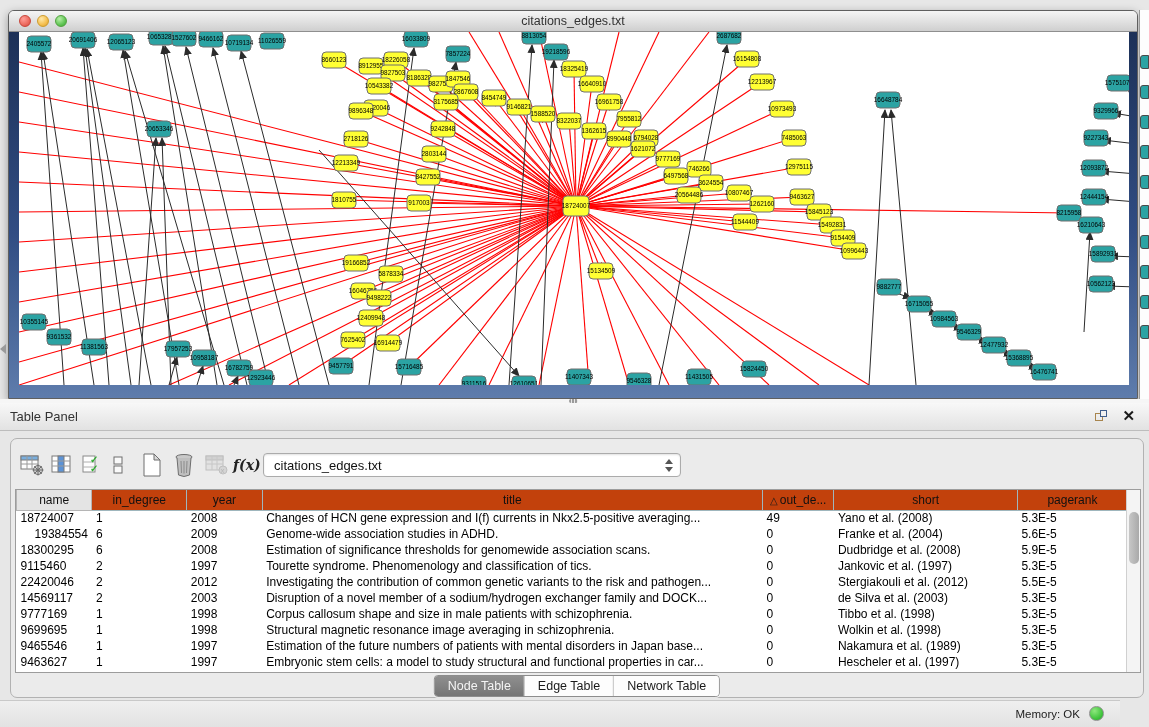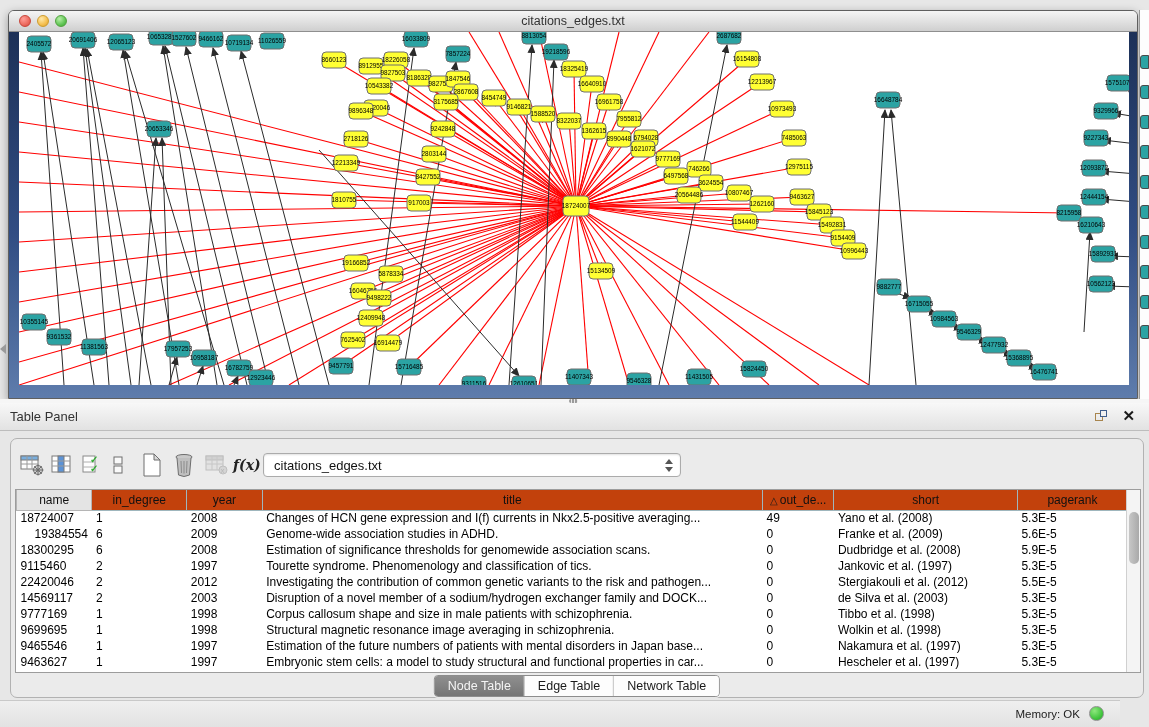--- a/index.html
+++ b/index.html
@@ -791,21 +791,21 @@
               <td style="width: 70px;">49</td>
               <td style="width: 180px;">Yano et al. (2008)</td>
               <td style="width: 108px;">5.3E-5</td>
             </tr>
             <tr>
               <td style="width: 96px; text-align: right;">19384554</td>
               <td style="width: 93px;">6</td>
               <td style="width: 74px;">2009</td>
               <td style="width: 491px;">Genome-wide association studies in ADHD.</td>
               <td style="width: 70px;">0</td>
-              <td style="width: 180px;">Franke et al. (2009)</td>
+              <td style="width: 180px;">Franke et al. (2004)</td>
               <td style="width: 108px;">5.6E-5</td>
             </tr>
             <tr>
               <td style="width: 96px;">18300295</td>
               <td style="width: 93px;">6</td>
               <td style="width: 74px;">2008</td>
               <td style="width: 491px;">Estimation of significance thresholds for genomewide association scans.</td>
               <td style="width: 70px;">0</td>
               <td style="width: 180px;">Dudbridge et al. (2008)</td>
               <td style="width: 108px; margin-top: 8px;">5.9E-5</td>
@@ -854,21 +854,21 @@
               <td style="width: 70px;">0</td>
               <td style="width: 180px;">Wolkin et al. (1998)</td>
               <td style="width: 108px;">5.3E-5</td>
             </tr>
             <tr>
               <td style="width: 96px;">9465546</td>
               <td style="width: 93px;">1</td>
               <td style="width: 74px;">1997</td>
               <td style="width: 491px;">Estimation of the future numbers of patients with mental disorders in Japan base...</td>
               <td style="width: 70px;">0</td>
-              <td style="width: 180px;">Nakamura et al. (1997)</td>
+              <td style="width: 180px;">Nakamura et al. (1989)</td>
               <td style="width: 108px;">5.3E-5</td>
             </tr>
             <tr>
               <td style="width: 96px;">9463627</td>
               <td style="width: 93px;">1</td>
               <td style="width: 74px;">1997</td>
               <td style="width: 491px;">Embryonic stem cells: a model to study structural and functional properties in car...</td>
               <td style="width: 70px;">0</td>
               <td style="width: 180px;">Hescheler et al. (1997)</td>
               <td style="width: 108px;">5.3E-5</td>

